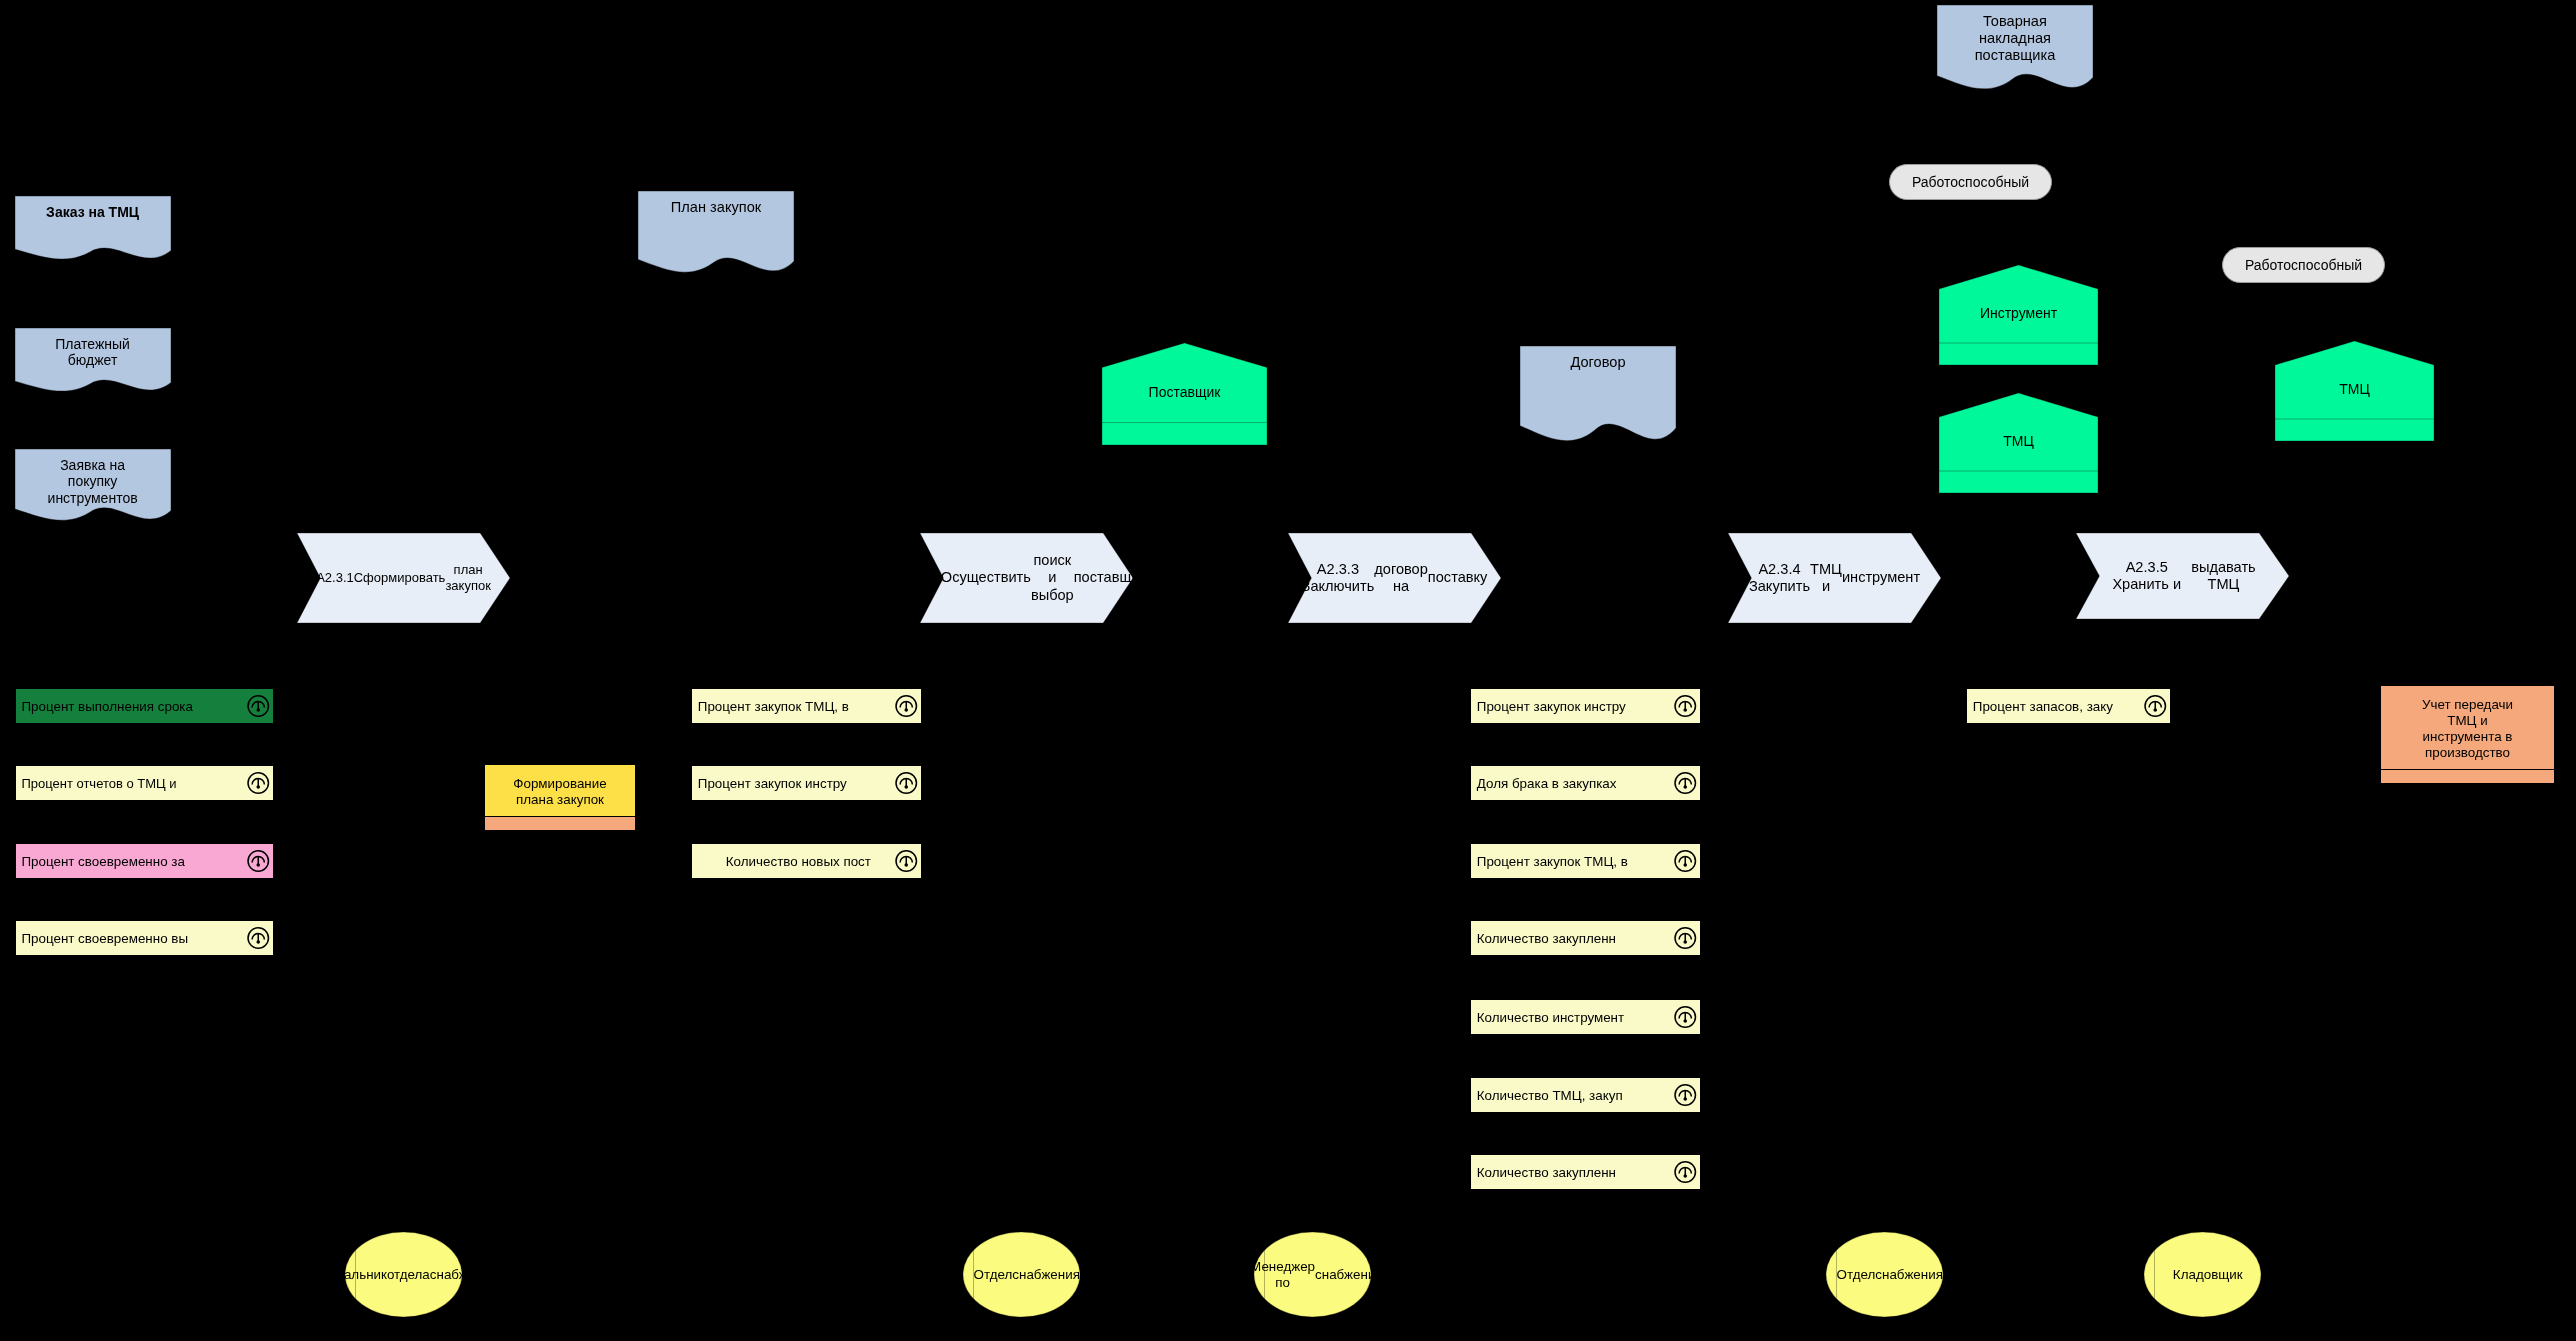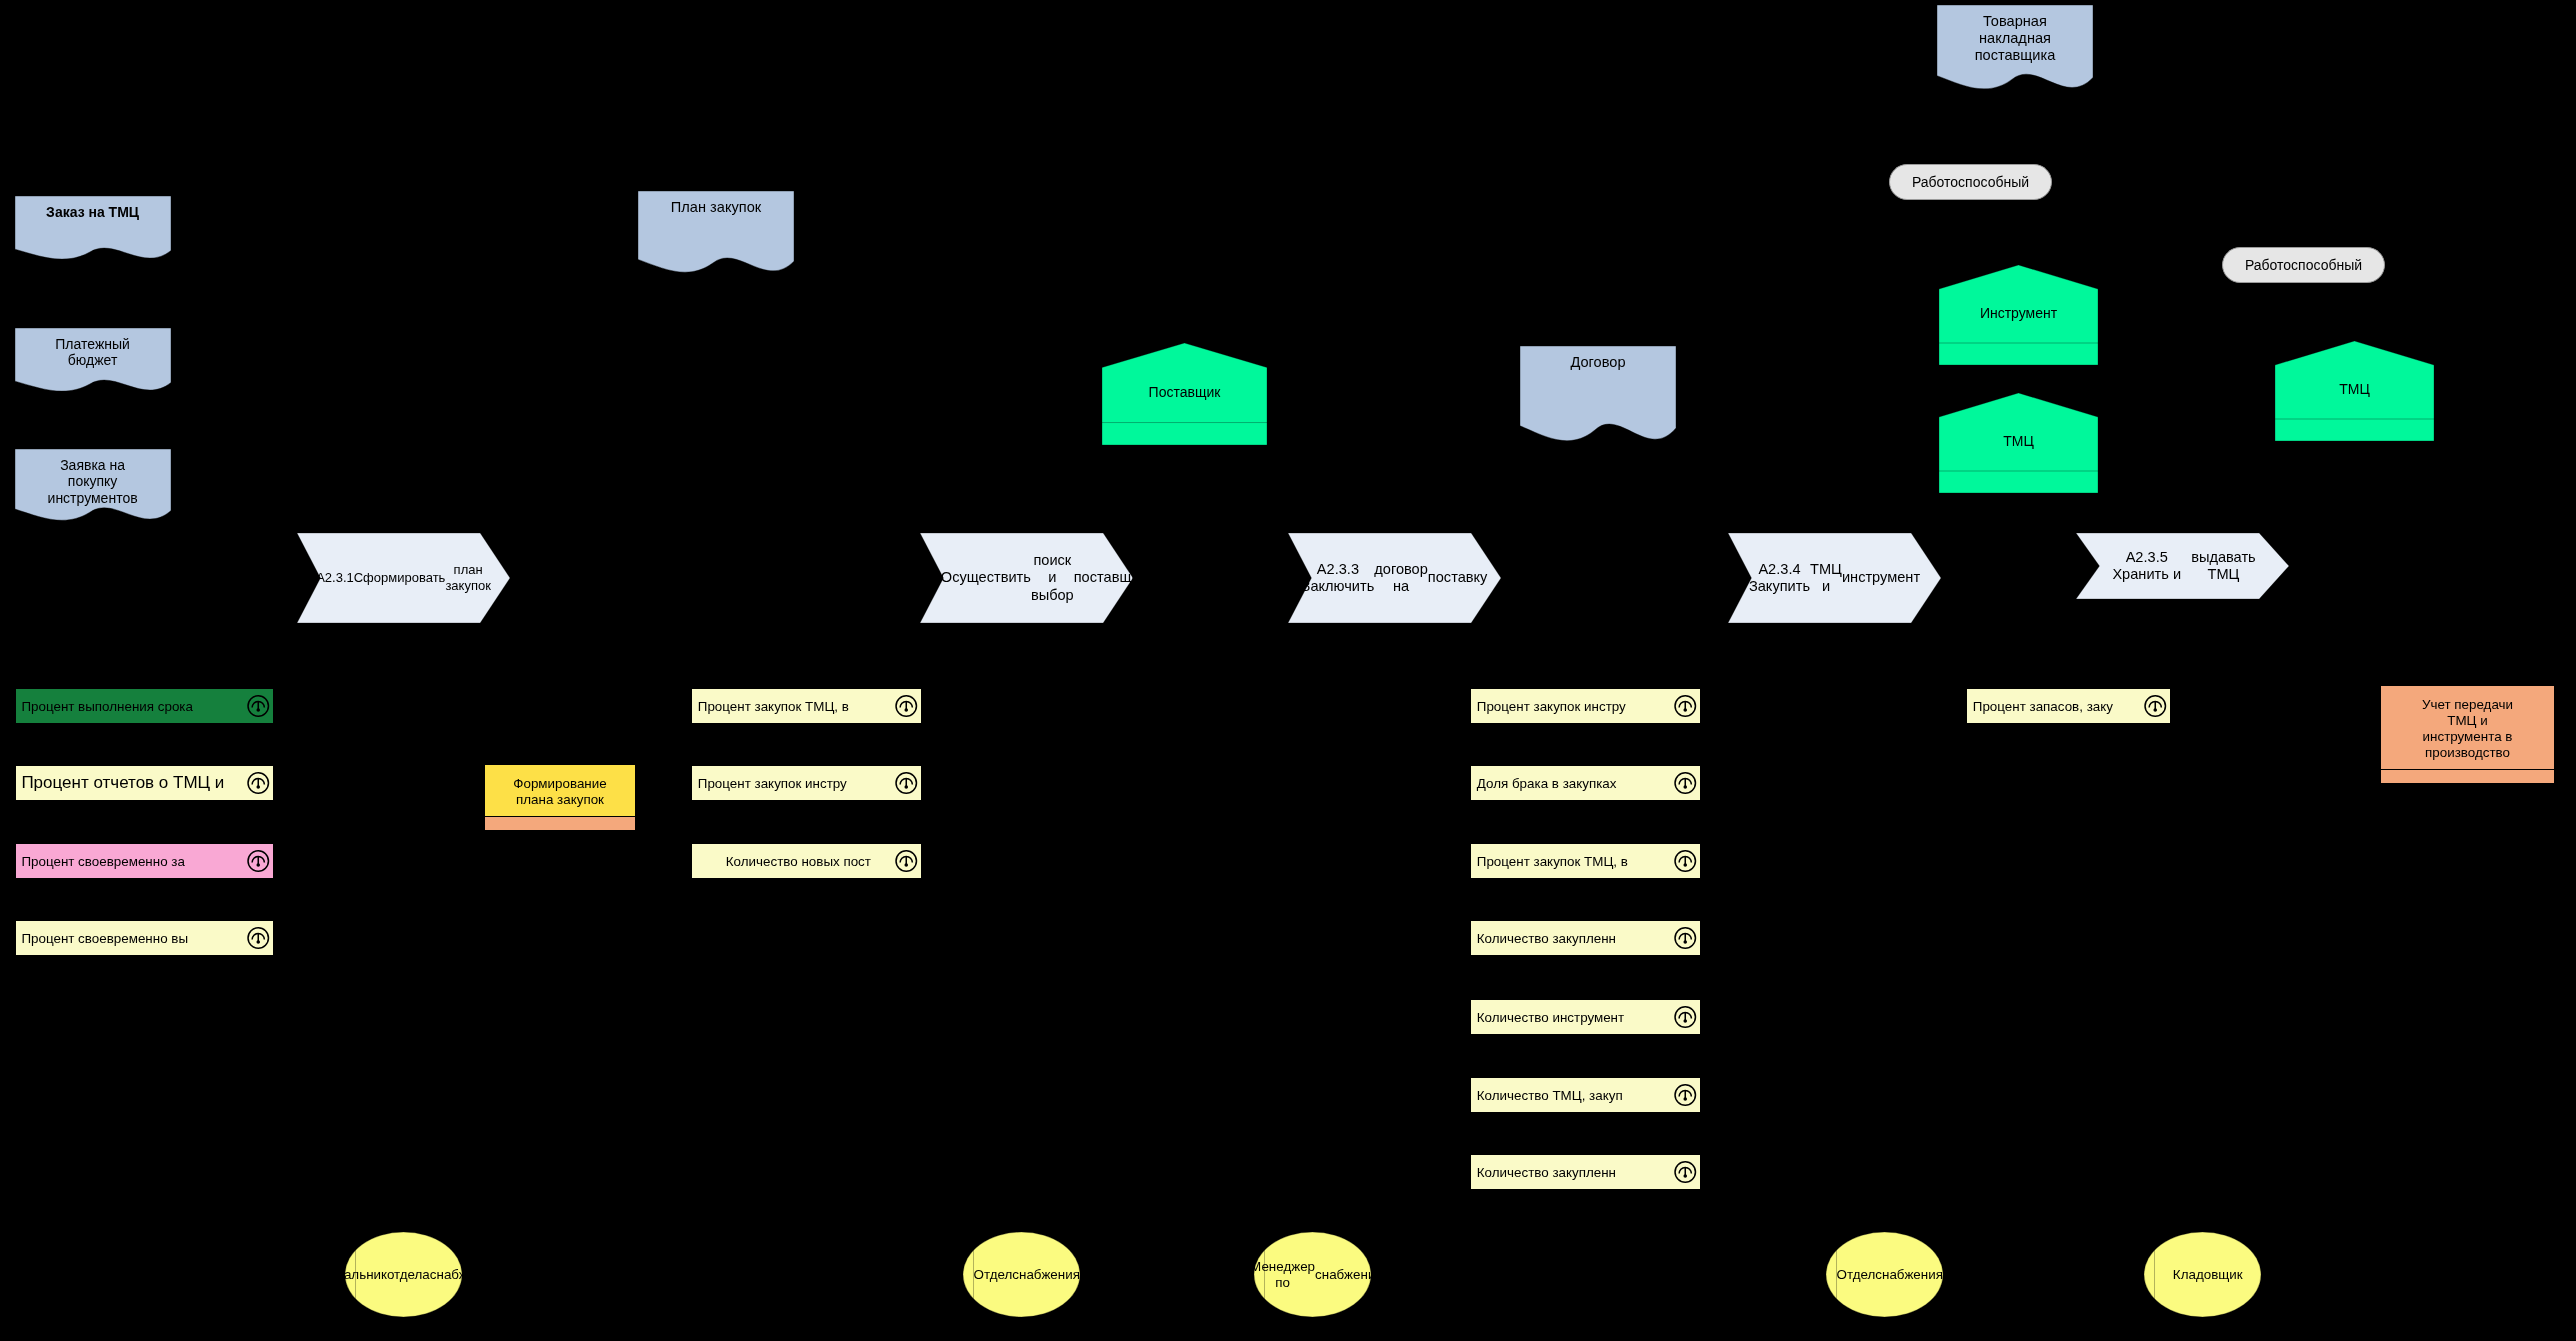--- a/index.html
+++ b/index.html
@@ -182,21 +182,21 @@
         <path d="M0,0 L86,0 L100,50 L86,100 L0,100 L11,50 Z" fill="#E8EEF7" stroke="#000000" stroke-width="0.3" vector-effect="non-scaling-stroke"></path>
       </svg>
       <div class="lbl" style="font-size: 14.6px;">
         <span>A2.3.4 Закупить</span>
         <br>
         <span>ТМЦ и</span>
         <br>
         <span>инструмент</span>
       </div>
     </div>
-    <div class="node proc" style="left: 2076px; top: 533px; width: 213px; height: 66px;">
+    <div class="node proc" style="left: 2076px; top: 533px; width: 213px; height: 86px;">
       <svg class="procbg" viewBox="0 0 100 100" preserveAspectRatio="none">
         <path d="M0,0 L86,0 L100,50 L86,100 L0,100 L11,50 Z" fill="#E8EEF7" stroke="#000000" stroke-width="0.3" vector-effect="non-scaling-stroke"></path>
       </svg>
       <div class="lbl" style="font-size: 14.6px;">
         <span>A2.3.5 Хранить и</span>
         <br>
         <span>выдавать ТМЦ</span>
       </div>
     </div>
     <div class="node res" style="left: 1102px; top: 343px; width: 165px; height: 102px;">
@@ -236,21 +236,21 @@
     <div class="node metric" style="left: 14.6px; top: 688px; width: 259px; height: 36px; background: #15803d;">
       <span class="mtext" style="font-size: 13.4px;">Процент выполнения срока</span>
       <svg class="gauge" viewBox="0 0 48 48">
         <circle cx="24" cy="24" r="20" fill="none" stroke="#000" stroke-width="3"></circle>
         <path d="M12 27 A12 12 0 0 1 36 27" fill="none" stroke="#000" stroke-width="3"></path>
         <line x1="24" y1="16" x2="24" y2="31" stroke="#000" stroke-width="3"></line>
         <circle cx="24" cy="32" r="3.5" fill="#000"></circle>
       </svg>
     </div>
     <div class="node metric" style="left: 14.6px; top: 765px; width: 259px; height: 36px; background: rgb(250, 250, 200);">
-      <span class="mtext" style="font-size: 17px;">Процент отчетов о ТМЦ и</span>
+      <span class="mtext" style="font-size: 13px;">Процент отчетов о ТМЦ и</span>
       <svg class="gauge" viewBox="0 0 48 48">
         <circle cx="24" cy="24" r="20" fill="none" stroke="#000" stroke-width="3"></circle>
         <path d="M12 27 A12 12 0 0 1 36 27" fill="none" stroke="#000" stroke-width="3"></path>
         <line x1="24" y1="16" x2="24" y2="31" stroke="#000" stroke-width="3"></line>
         <circle cx="24" cy="32" r="3.5" fill="#000"></circle>
       </svg>
     </div>
     <div class="node metric" style="left: 14.6px; top: 843px; width: 259px; height: 36px; background: #f9a8d4;">
       <span class="mtext" style="font-size: 13.4px;">Процент своевременно за</span>
       <svg class="gauge" viewBox="0 0 48 48">

